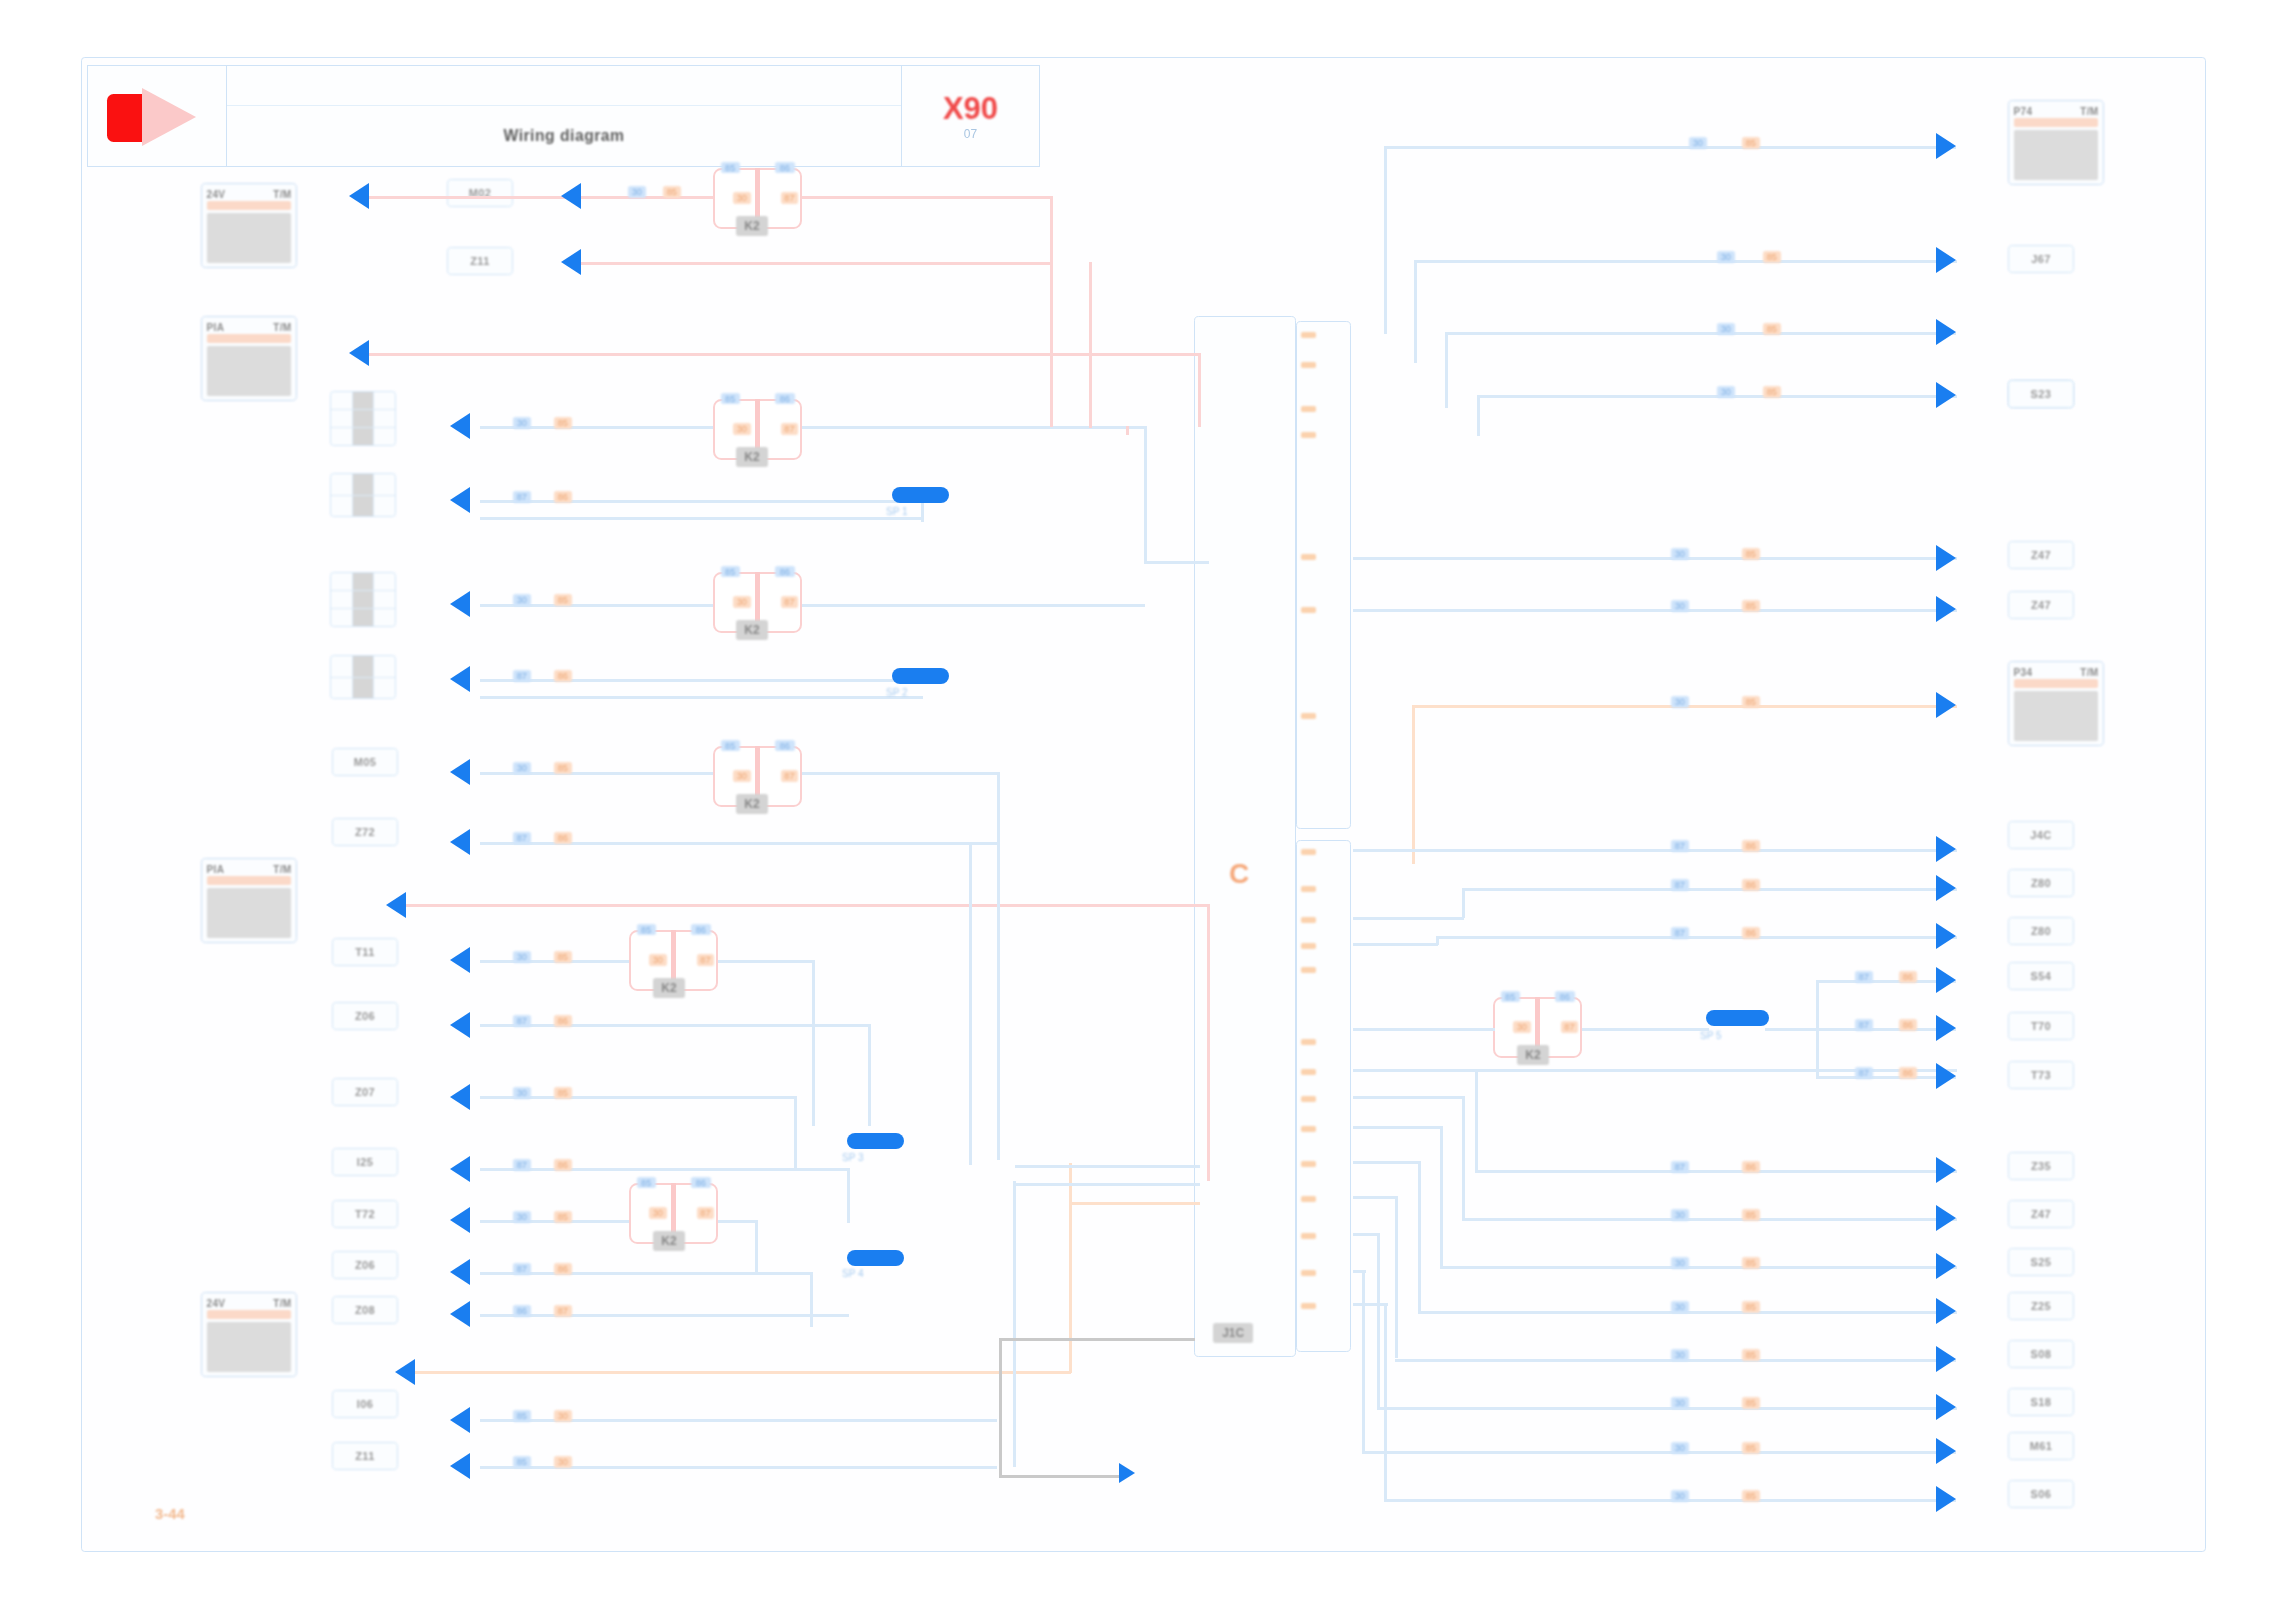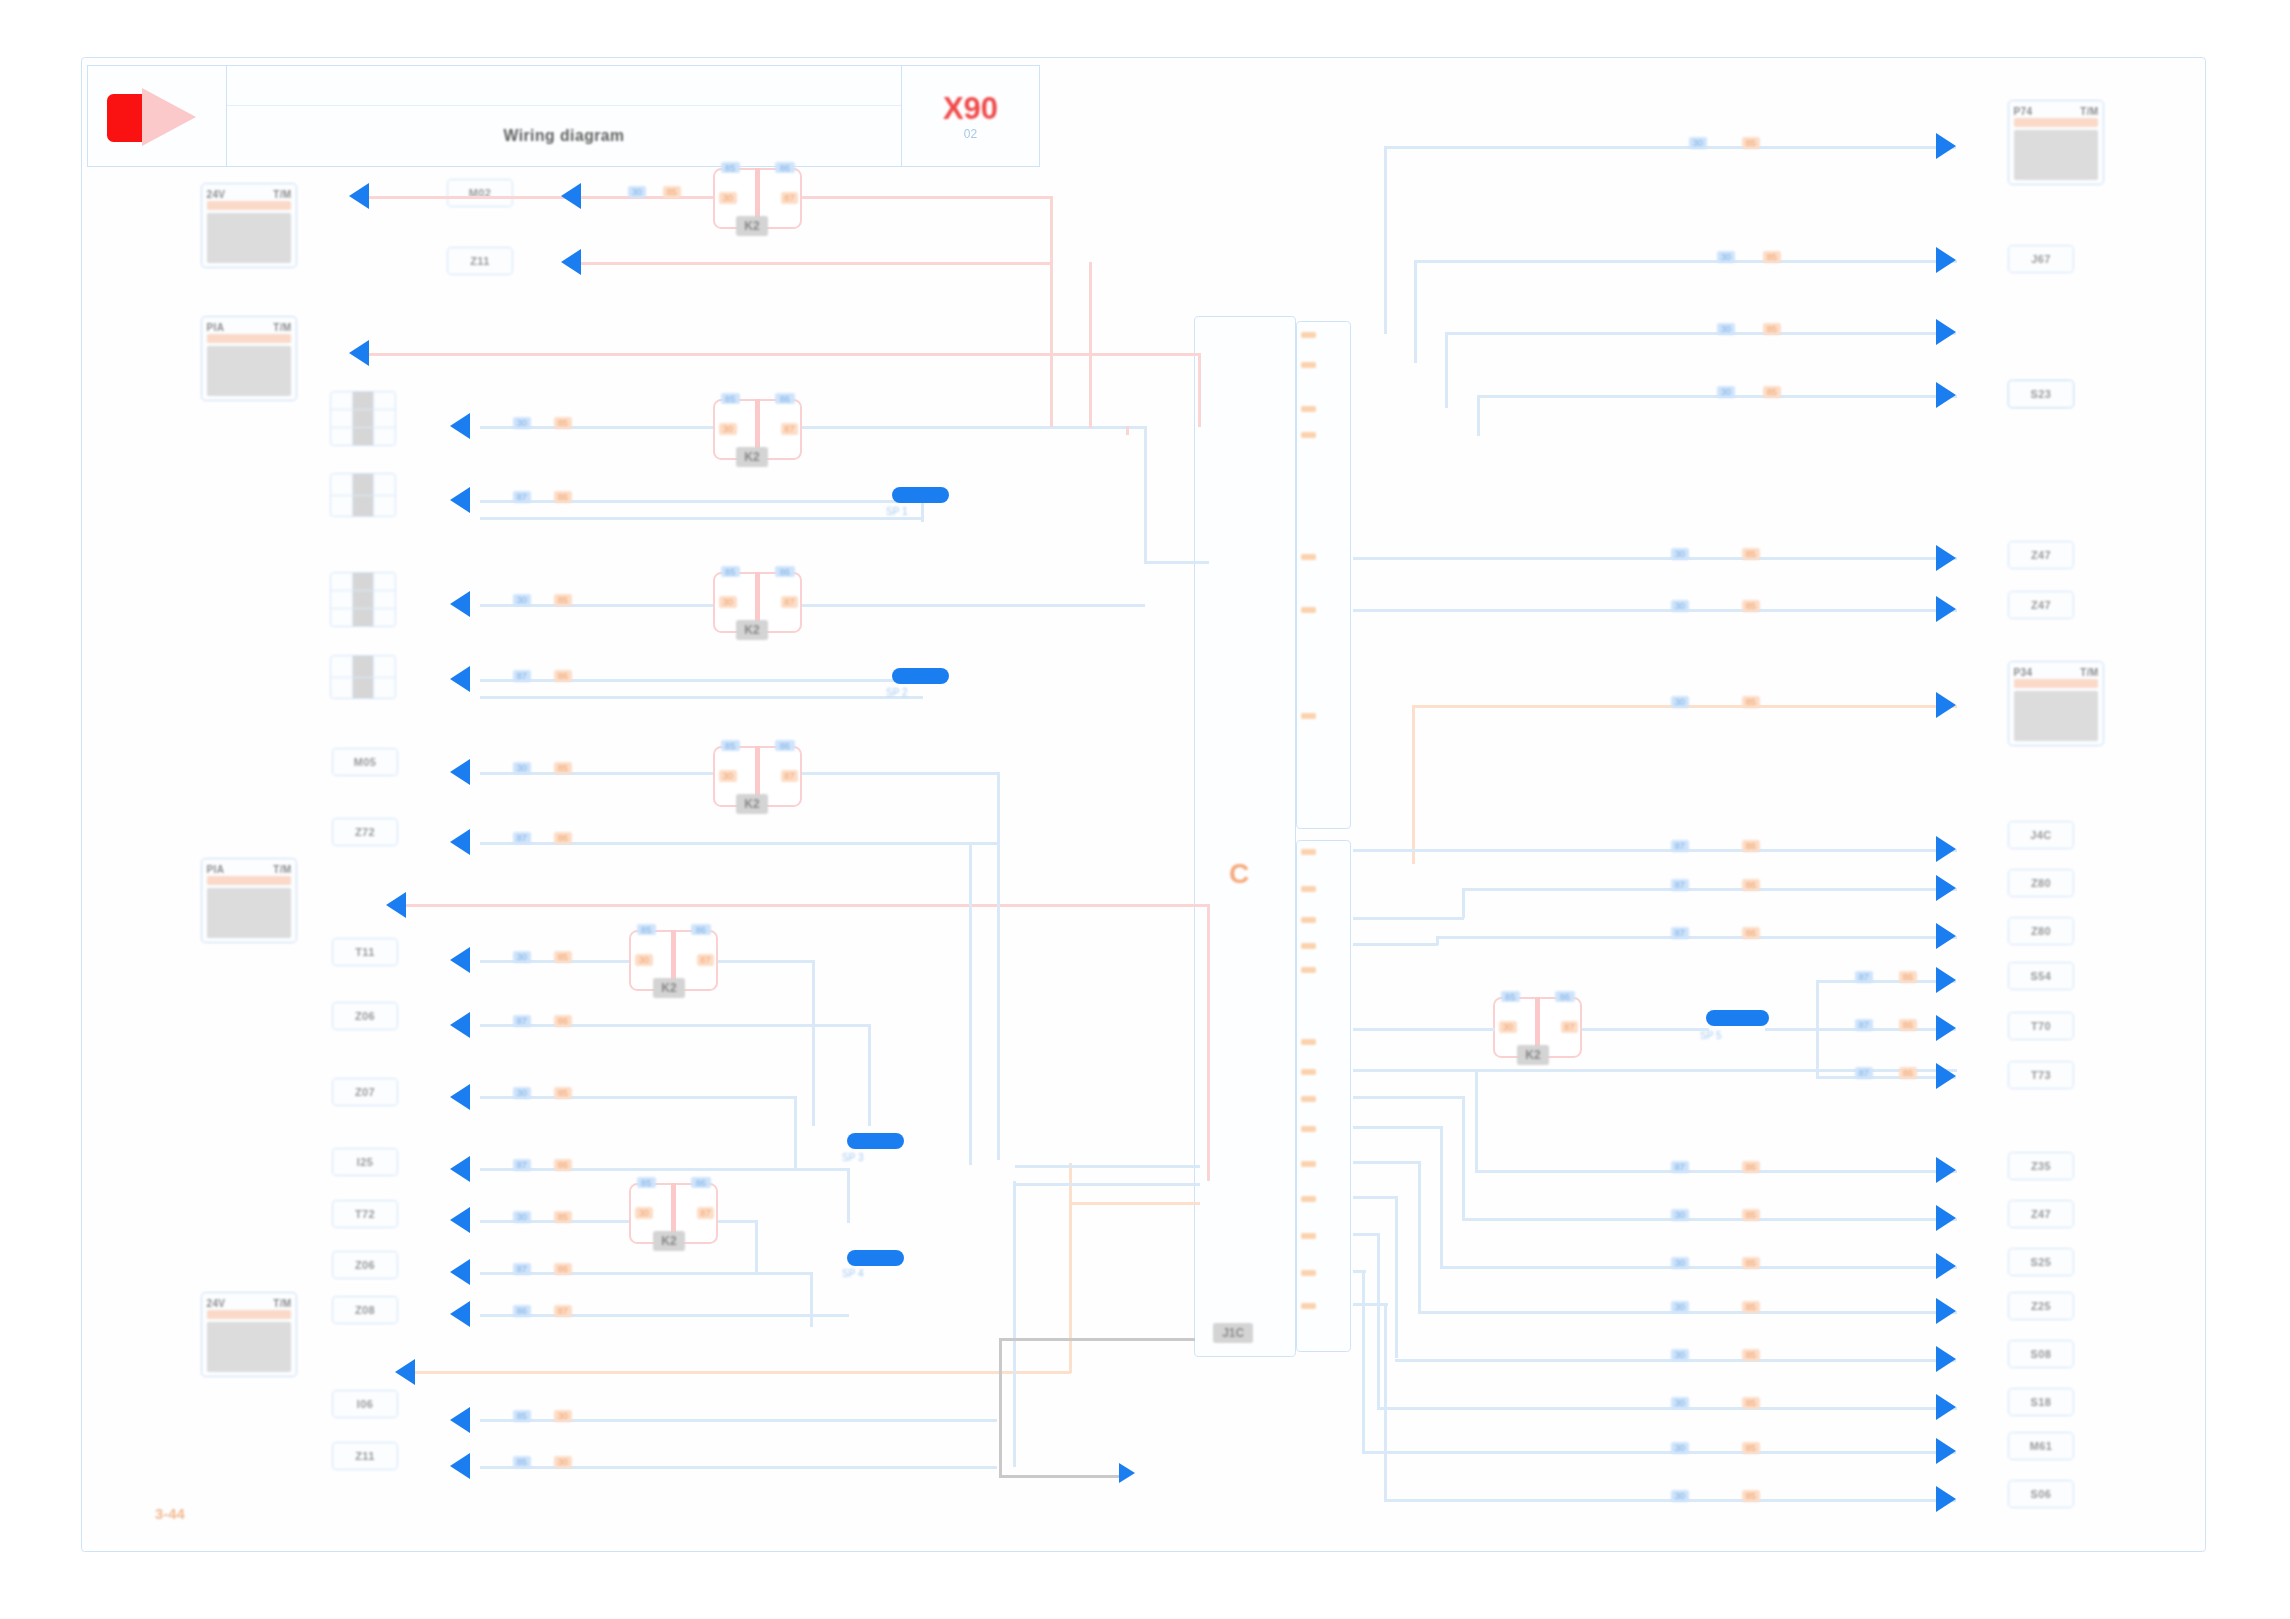--- a/index.html
+++ b/index.html
@@ -200,21 +200,21 @@
     filter: blur(0.9px);
   }
   .relay .pl-l{ left:5.5px; }
   .relay .pl-r{ right:5.5px; }
   .relay .olbl{
     position:absolute; top:22px;
     font-size:9.2px; background:#fdddc7; color:#eda571;
     padding:0.9px 3.7px; border-radius:2.8px;
     filter: blur(0.9px);
   }
-  .relay .ol-l{ left:4px; }
+  .relay .ol-l{ left:18px; }
   .relay .ol-r{ right:1.8px; }
   .relay-name{
     position:absolute;
     background:#d4d4d4;
     color:#8a8a8a;
     font-size:12px; font-weight:700;
     padding:2.8px 8.3px;
     border-radius:2.8px;
     filter: blur(1.1px);
   }
@@ -268,21 +268,21 @@
       <div class="logo-tri"></div>
     </div>
     <div class="tb-mid">
       <div class="tb-row-top"></div>
       <div class="tb-row-bot">
         <div class="tb-caption">Wiring diagram</div>
       </div>
     </div>
     <div class="tb-right">
       <div class="tb-code">X90</div>
-      <div class="tb-sub">02</div>
+      <div class="tb-sub">07</div>
     </div>
   </div>
 
   <div class="conn-box" style="left:201px;top:183px;">
     <div class="cb-head">
       <div class="cb-h">24V</div>
       <div class="cb-h">T/M</div>
     </div>
     <div class="cb-pin"></div>
     <div class="cb-body"></div>

